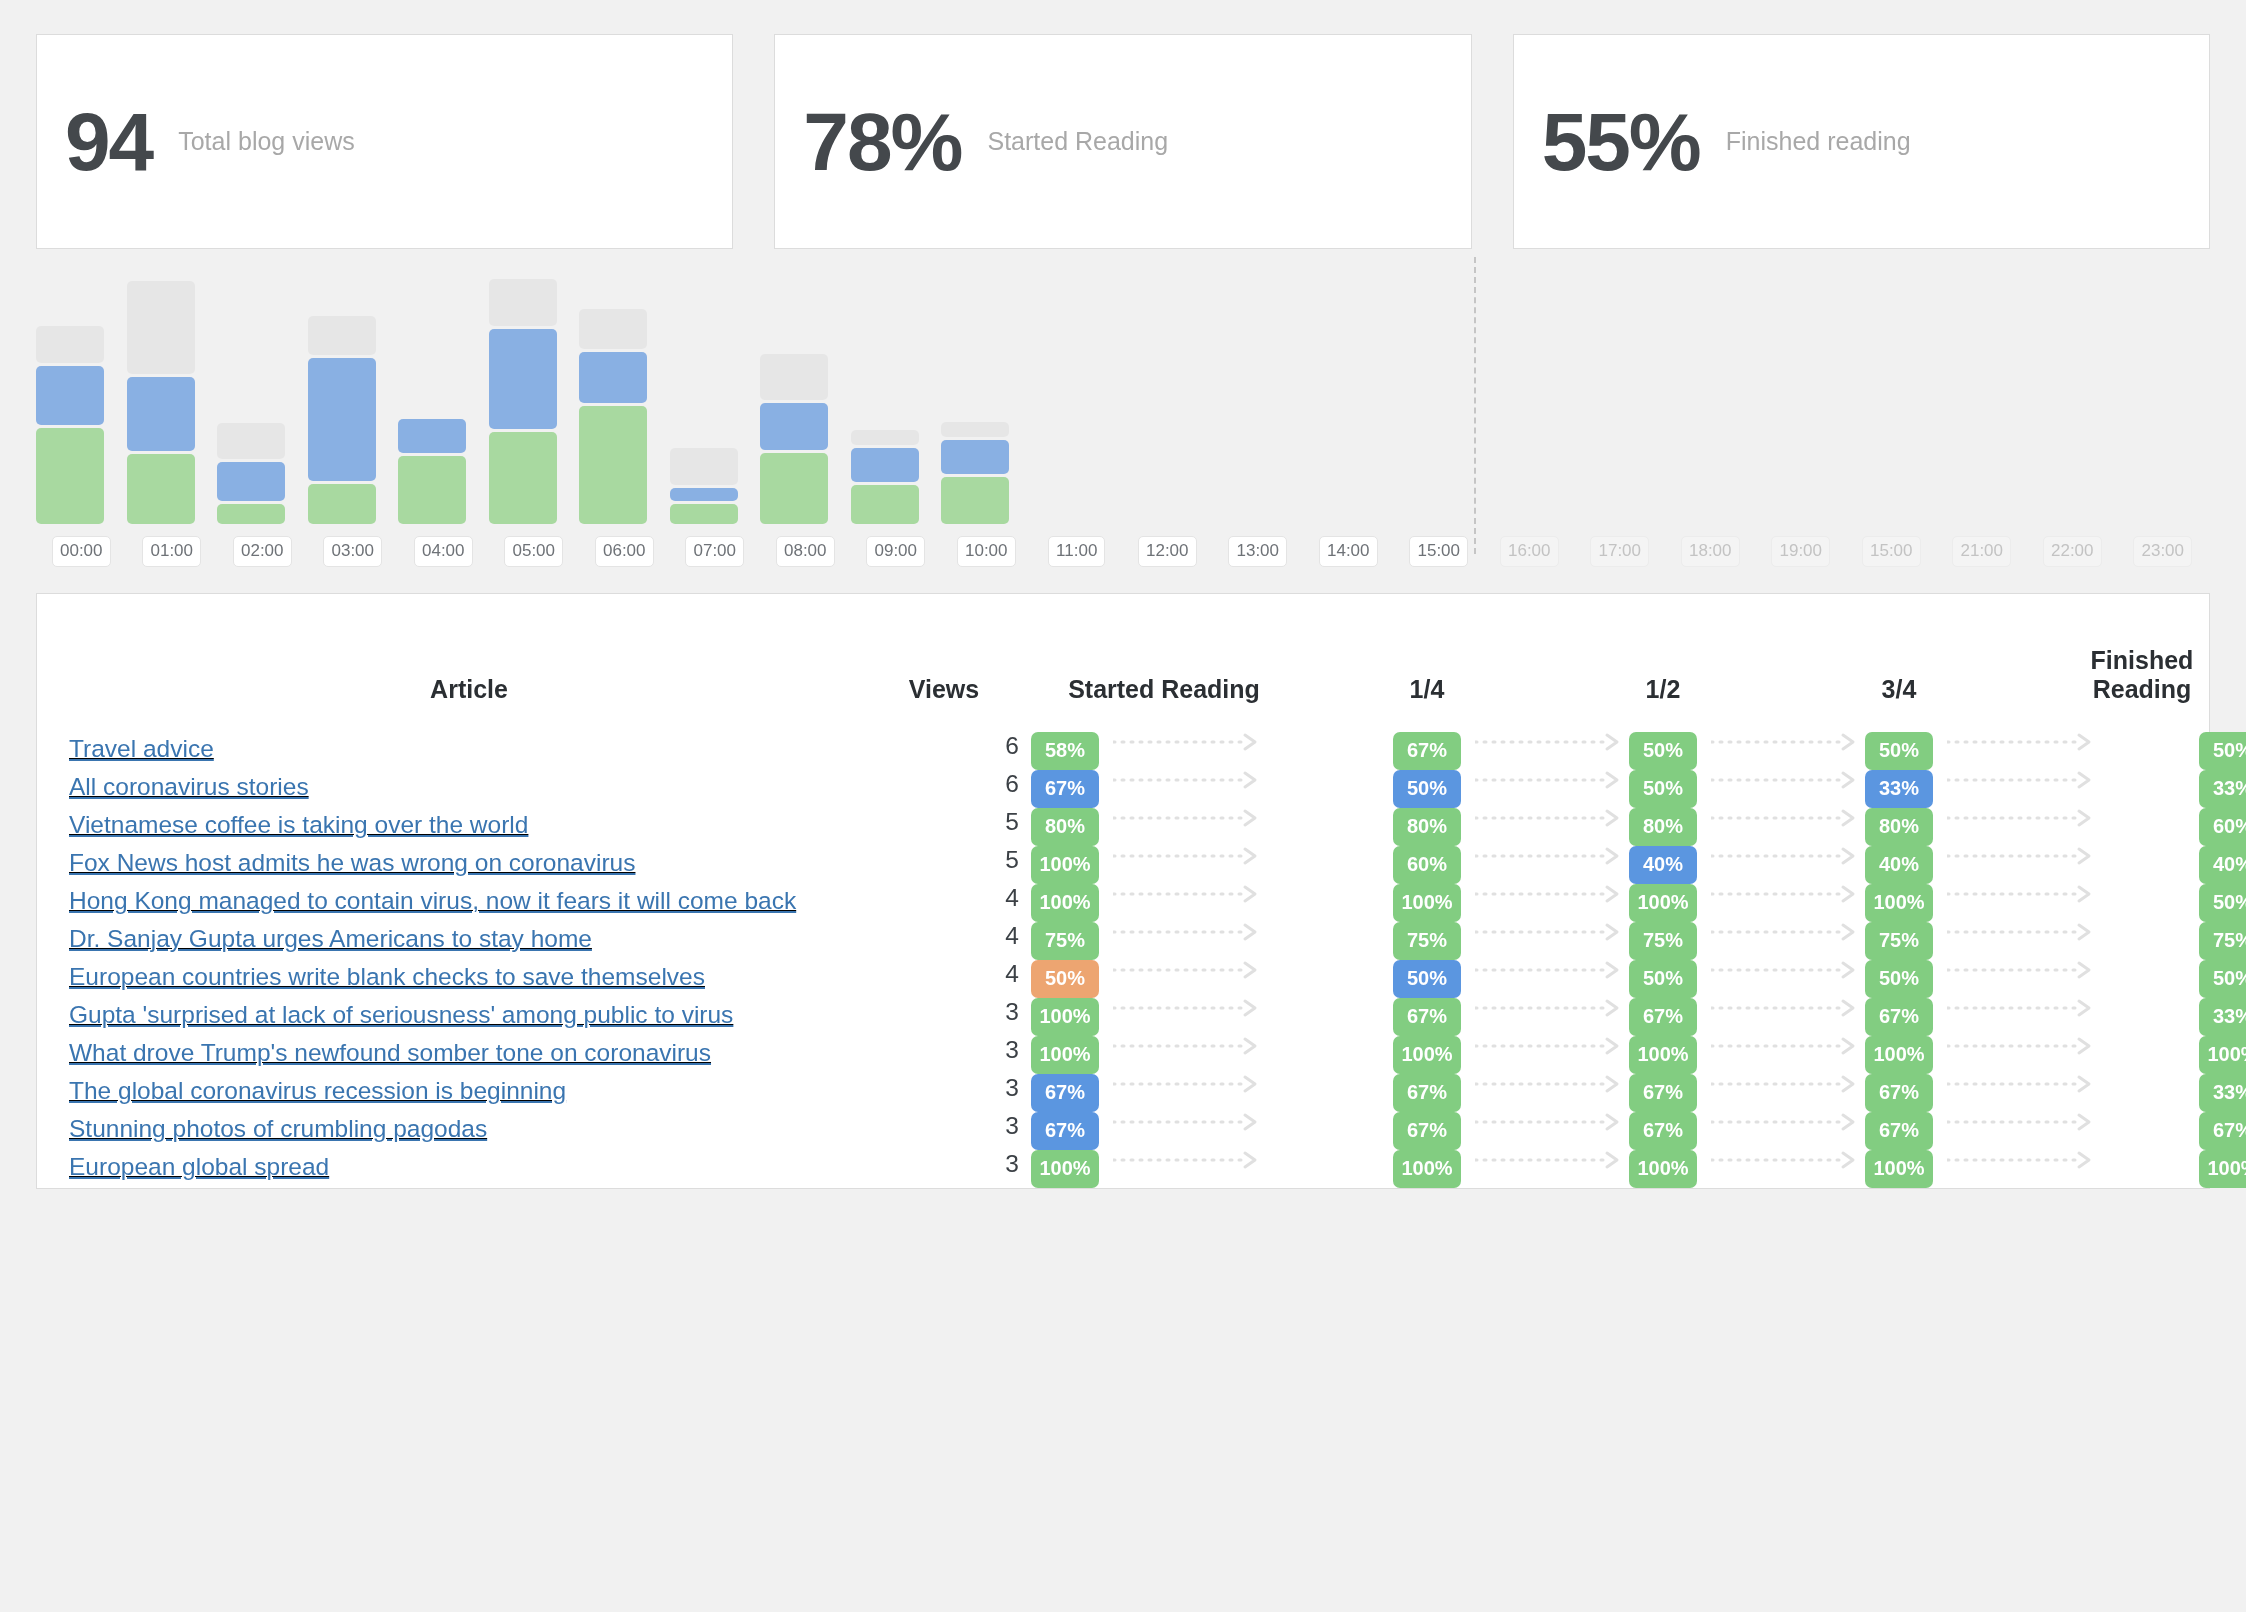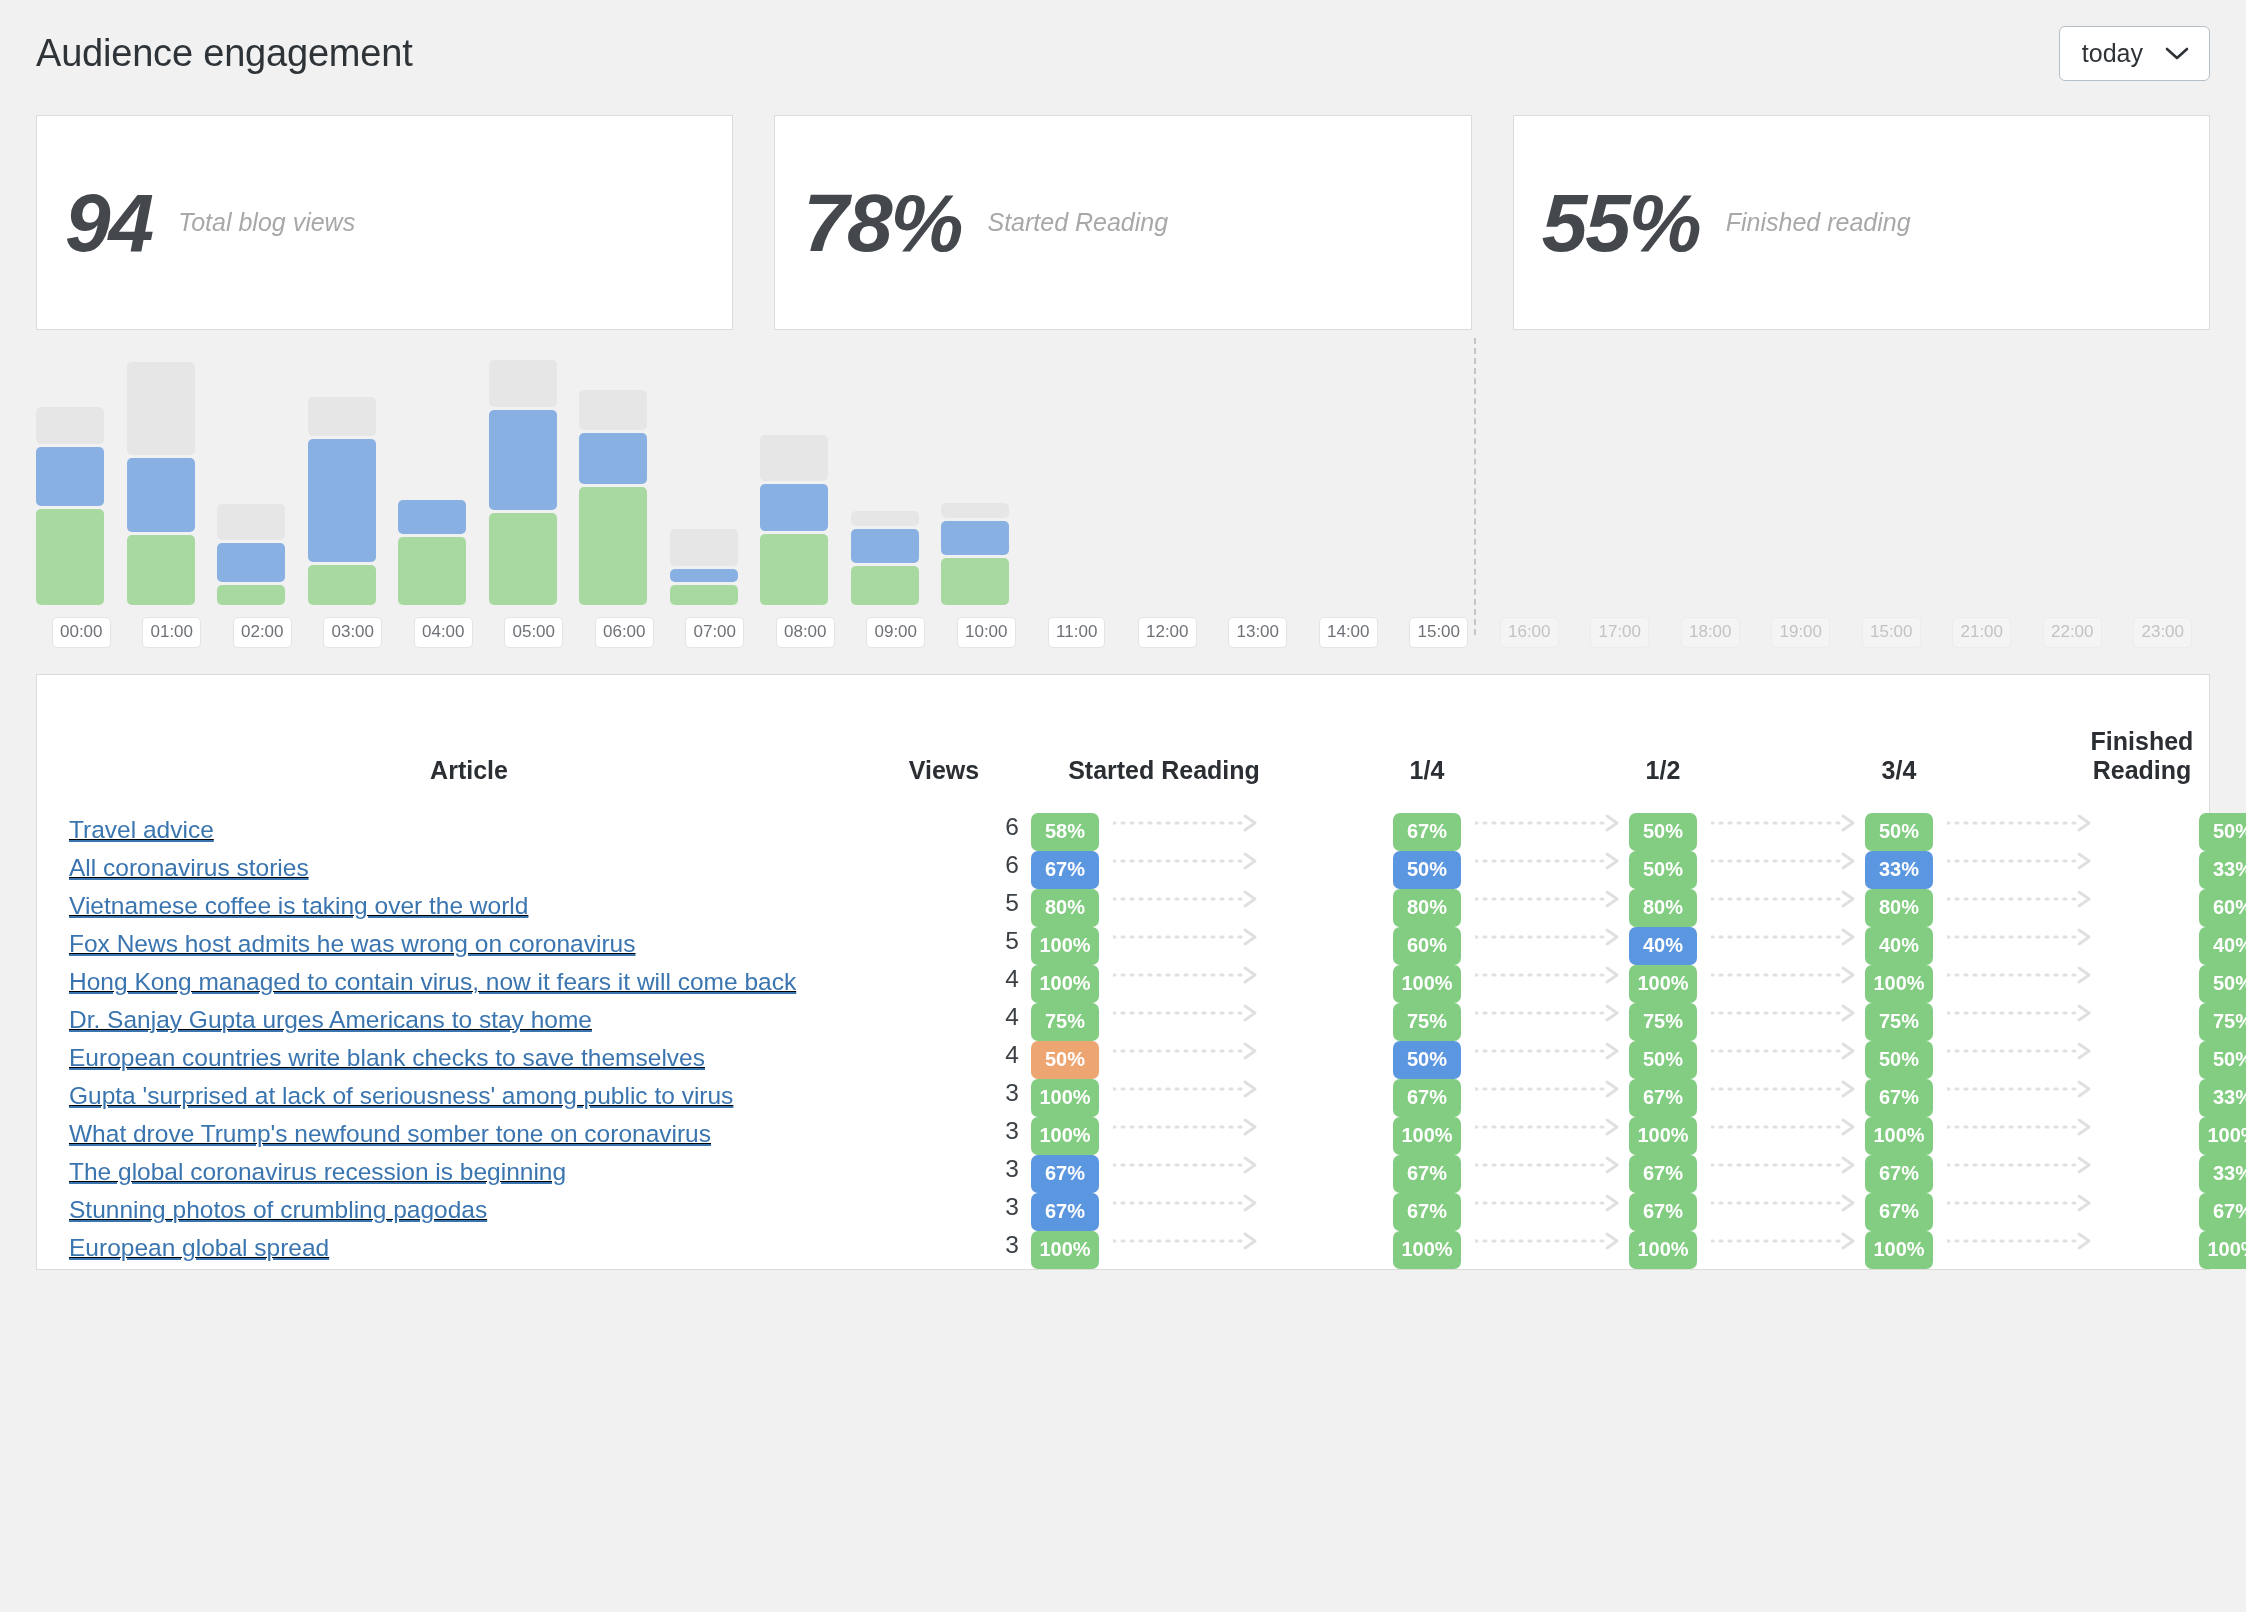--- a/index.html
+++ b/index.html
@@ -24,21 +24,21 @@
   .period-select {
     display: flex; align-items: center; gap: 22px;
     background: #fff; border: 1px solid #b6bfc7; border-radius: 6px;
     padding: 12px 20px 12px 22px; min-width: 150px;
     font-size: 25px; color: #2e3338; cursor: pointer;
   }
   .period-select .chev { display: inline-flex; align-items: center; }
 
   
   .kpis {
-    display: flex; gap: 41px; padding: 34px 36px 0 36px; font-style: italic;
+    display: flex; gap: 41px; padding: 34px 36px 0 36px;
   }
   .kpi {
     flex: 1 1 0; background: #fff; border: 1px solid #dcdcdc;
     height: 215px; display: flex; align-items: center; padding-left: 28px;
   }
   .kpi-value {
     font-size: 82px; font-weight: 700; color: #44484c;
     line-height: 1; letter-spacing: -2px; white-space: nowrap;
   }
   .kpi-label {
@@ -112,31 +112,20 @@
   }
   .badge.green  { background: #82cd81; }
   .badge.blue   { background: #5b96e0; }
   .badge.orange { background: #eda571; }
 </style>
 </head>
 <body>
 
 <div class="page">
 
-  <div class="header">
-    <h1 class="page-title">Audience engagement</h1>
-    <div class="period-select">
-      <span>today</span>
-      <span class="chev">
-        <svg width="24" height="14" viewBox="0 0 24 14" aria-hidden="true">
-          <path d="M2 2 L12 11 L22 2" fill="none" stroke="#2e3338" stroke-width="2.6" stroke-linecap="round" stroke-linejoin="round"></path>
-        </svg>
-      </span>
-    </div>
-  </div>
 
   <div class="kpis" id="kpis">
       <div class="kpi">
         <div class="kpi-value">94</div>
         <div class="kpi-label">Total blog views</div>
       </div>
       <div class="kpi">
         <div class="kpi-value">78%</div>
         <div class="kpi-label">Started Reading</div>
       </div>

